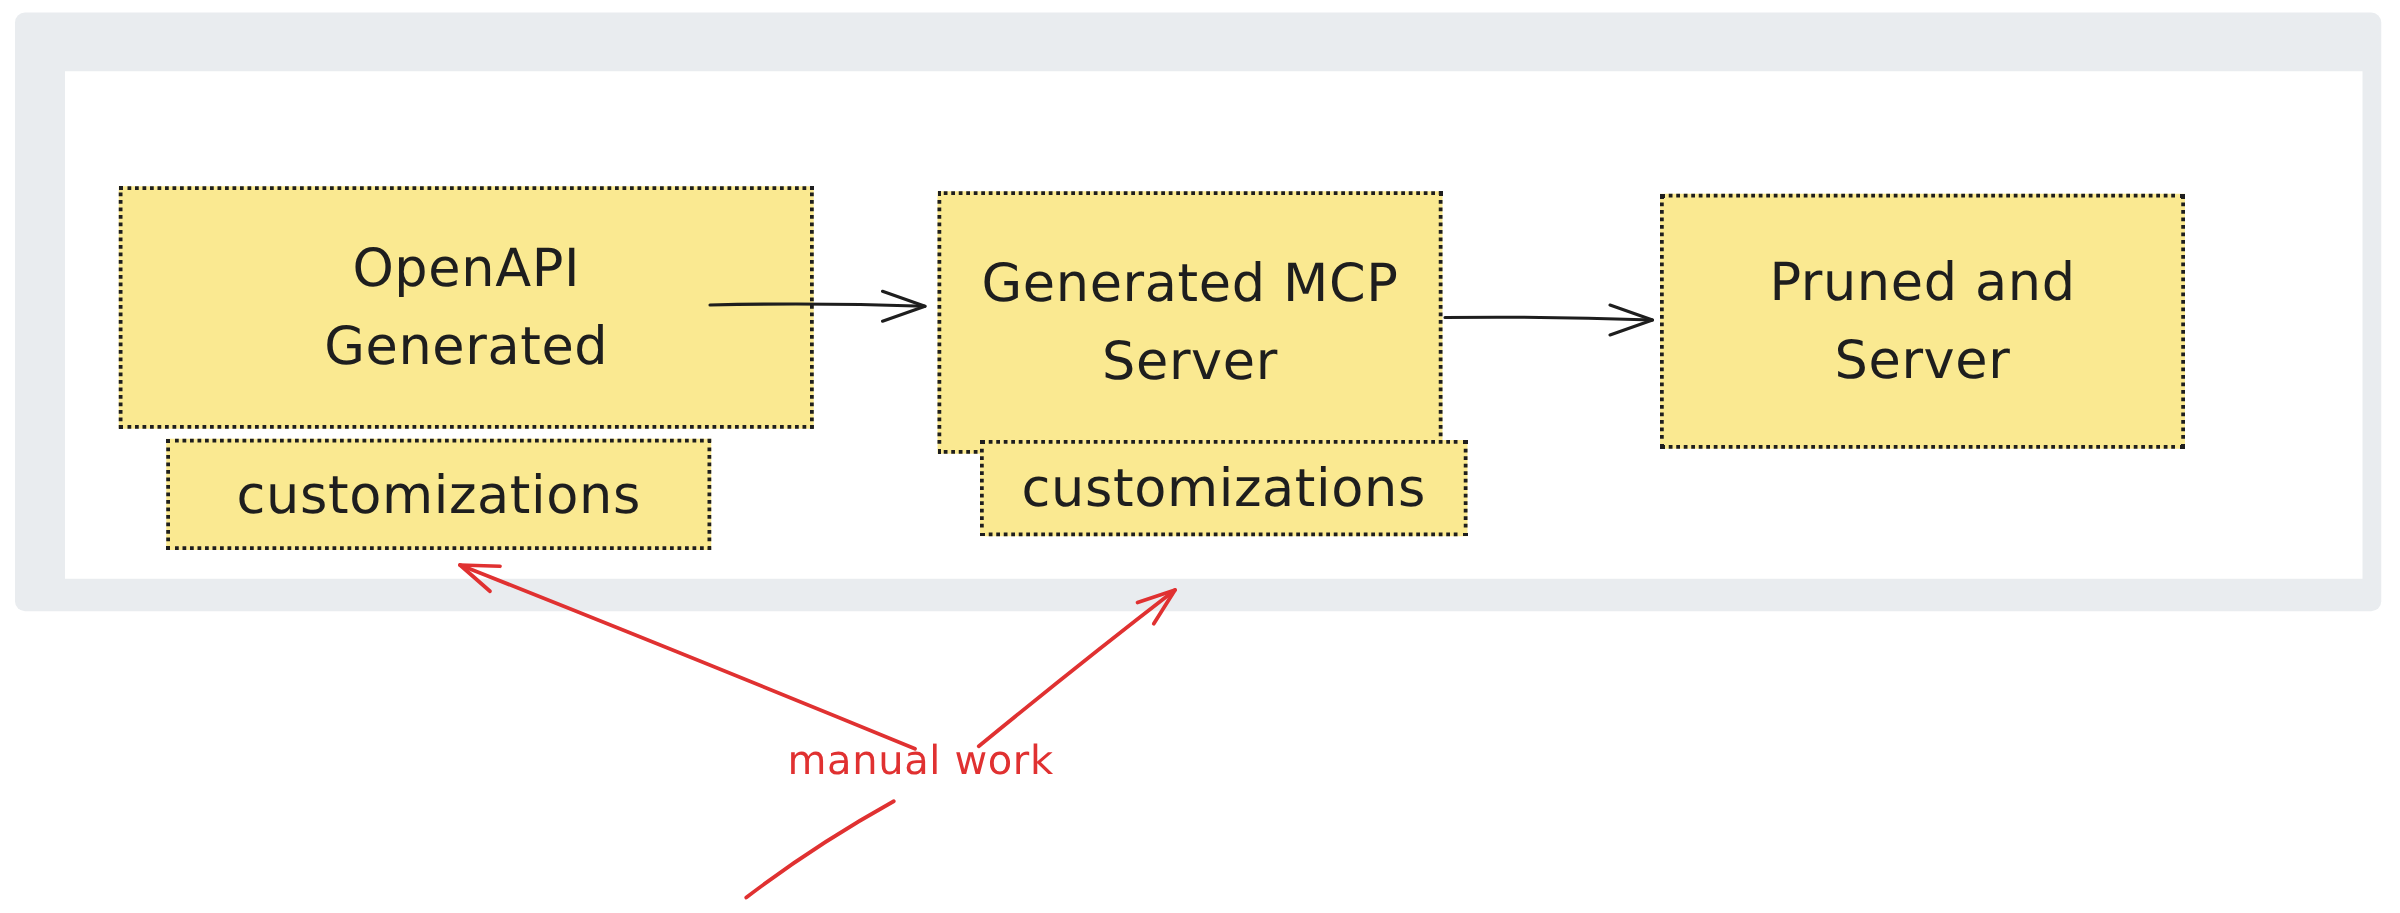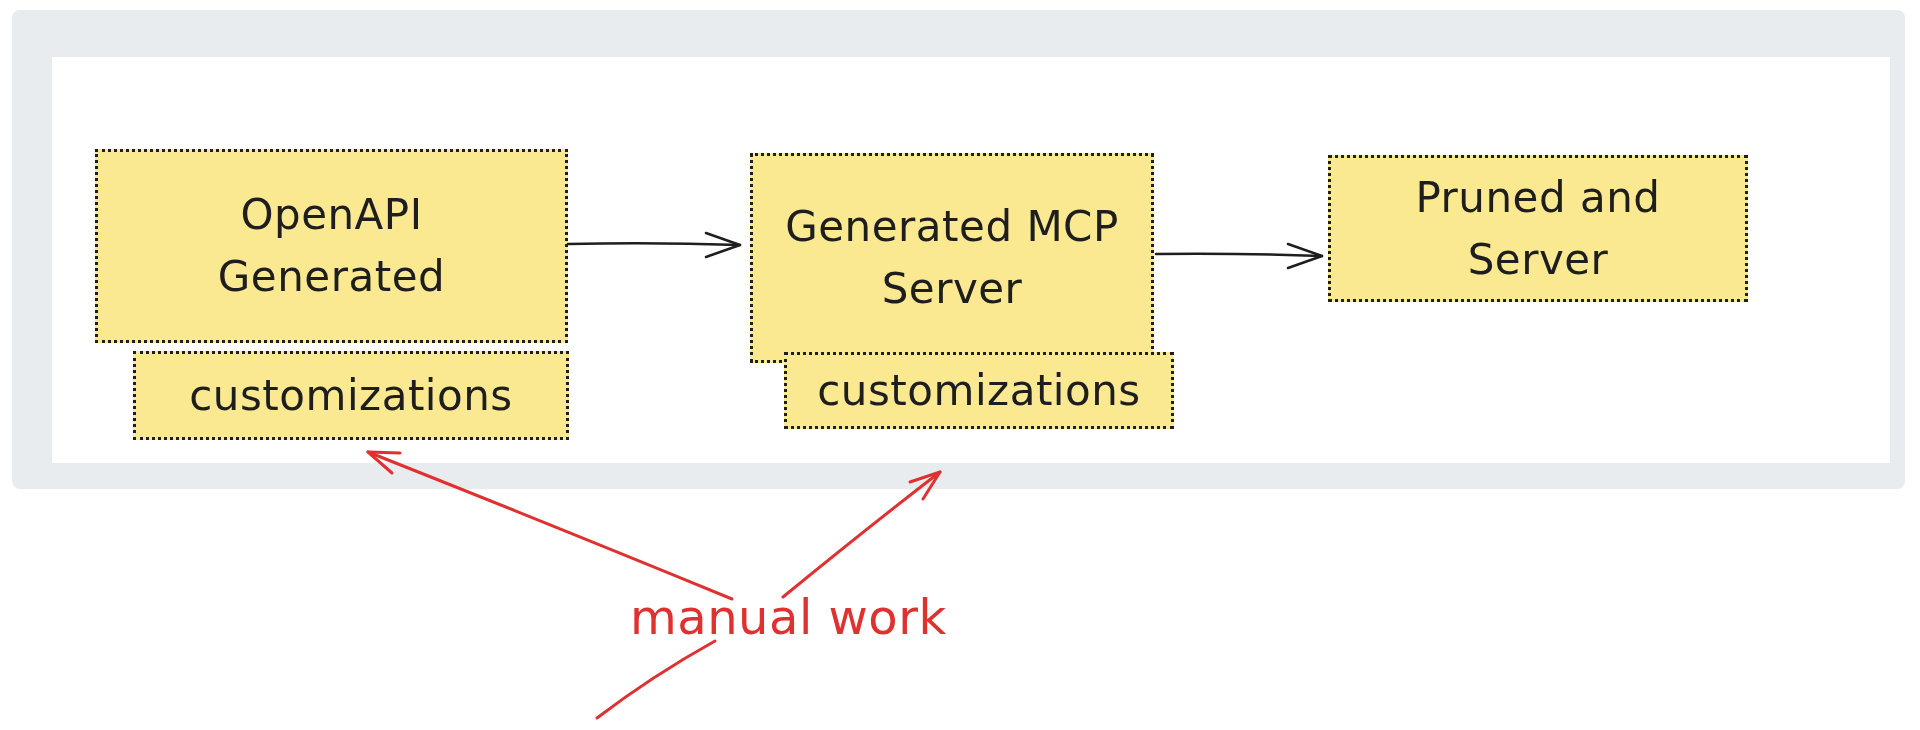--- a/index.html
+++ b/index.html
@@ -42,30 +42,30 @@
     align-items: center;
     justify-content: center;
     text-align: center;
     font-size: 42px;
     line-height: 62px;
     font-weight: 500;
     letter-spacing: 0.5px;
     color: var(--text, #1e1e1e);
   }
   .node span { display: block; white-space: nowrap; }
-  #node-openapi-document      { left: 95px;   top: 149px; width: 473px; height: 194px; }
+  #node-openapi-document      { left: 95px;   top: 149px; width: 556px; height: 194px; }
   #node-customizations-1      { left: 133px;  top: 351px; width: 436px; height: 89px;  }
   #node-generated-mcp-server  { left: 750px;  top: 153px; width: 404px; height: 210px; }
   #node-customizations-2      { left: 784px;  top: 352px; width: 390px; height: 77px;  }
-  #node-pruned-mcp-server     { left: 1328px; top: 155px; width: 420px; height: 147px; }
+  #node-pruned-mcp-server     { left: 1328px; top: 155px; width: 420px; height: 204px; }
   .annotation-label {
     position: absolute;
     left: 630px;
     top: 589px;
-    font-size: 48px;
+    font-size: 32px;
     font-weight: 500;
     letter-spacing: 0.5px;
     color: var(--annotation, #e03131);
     white-space: nowrap;
   }
   svg.overlay {
     position: absolute;
     left: 0;
     top: 0;
     width: 1920px;

